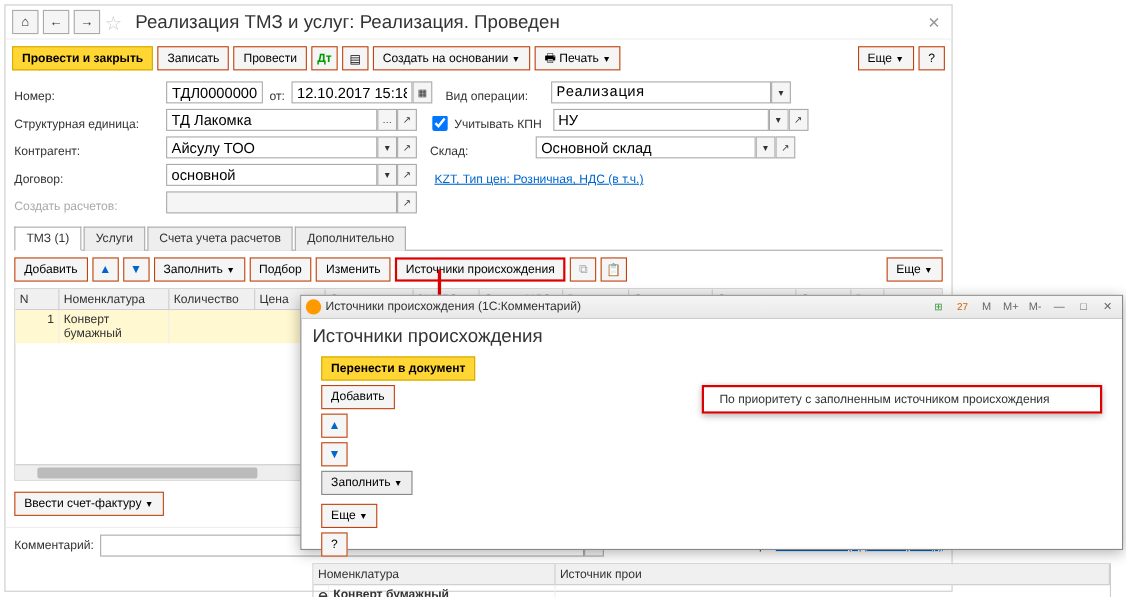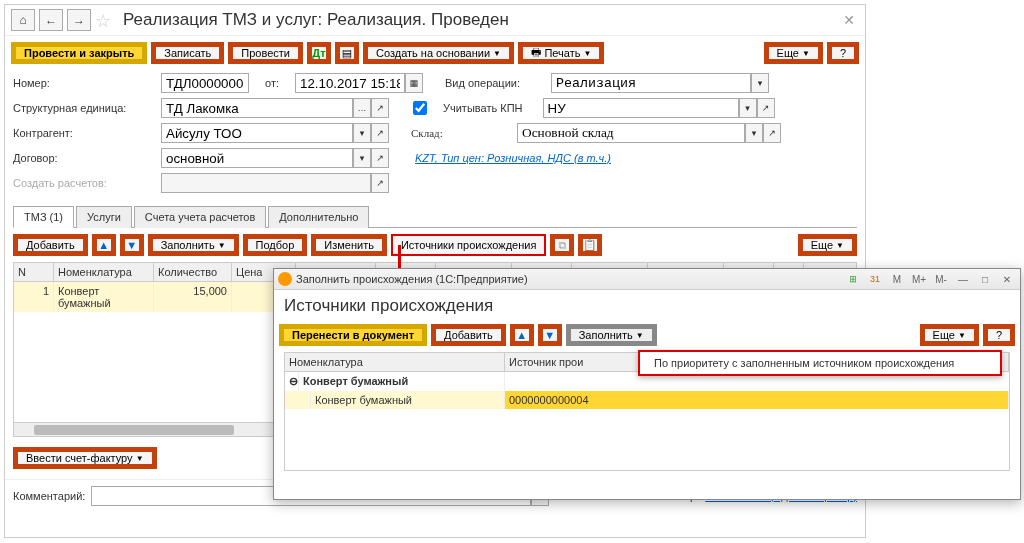--- a/index.html
+++ b/index.html
@@ -4,26 +4,26 @@
 <style>
 * { box-sizing: border-box; margin: 0; padding: 0; }
 body { font-family: Arial, sans-serif; font-size: 11px; color: #333; background: #fff; position: relative; width: 1024px; height: 543px; overflow: hidden; }
 .main-window { position: absolute; left: 4px; top: 4px; width: 862px; height: 534px; border: 1px solid #ccc; background: #fff; }
 .titlebar { display: flex; align-items: center; padding: 4px 6px; gap: 4px; border-bottom: 1px solid #eee; }
 .nav-btn { width: 24px; height: 22px; border: 1px solid #aaa; background: #f5f5f5; display: flex; align-items: center; justify-content: center; font-size: 12px; cursor: pointer; }
 .star { width: 20px; height: 20px; color: #ccc; font-size: 18px; }
 .title { font-size: 17px; font-weight: normal; color: #333; margin-left: 4px; }
 .close-x { margin-left: auto; color: #999; font-size: 14px; cursor: pointer; padding: 0 4px; }
 .toolbar { display: flex; align-items: center; padding: 6px; gap: 4px; }
-.btn { border: 5px solid #c2410c; background: #f5f5f5; padding: 3px 8px; font-size: 11px; cursor: pointer; display: inline-flex; align-items: center; gap: 3px; height: 22px; }
+.btn { border: 1px solid #c2410c; background: #f5f5f5; padding: 3px 8px; font-size: 11px; cursor: pointer; display: inline-flex; align-items: center; gap: 3px; height: 22px; }
 .btn-primary { background: #ffd633; border-color: #d4a800; font-weight: bold; }
 .btn-icon { width: 24px; padding: 0; justify-content: center; }
 .sp { flex: 1; }
 .form-area { padding: 2px 8px; }
-.form-row { display: flex; align-items: center; margin-bottom: 3px; gap: 16px; min-height: 22px; }
+.form-row { display: flex; align-items: flex-end; margin-bottom: 3px; gap: 6px; min-height: 22px; }
 .lbl { width: 132px; color: #333; }
 .lbl-dim { color: #aaa; }
 .inp { border: 1px solid #aaa; padding: 2px 4px; height: 20px; background: #fff; }
 .inp-ro { background: #f5f5f5; }
 .field-btn { width: 18px; height: 20px; border: 1px solid #aaa; background: #f5f5f5; display: inline-flex; align-items: center; justify-content: center; font-size: 9px; cursor: pointer; }
 .link { color: #0066cc; text-decoration: underline; cursor: pointer; }
 .tabs { display: flex; border-bottom: 1px solid #aaa; margin: 6px 8px 0 8px; }
 .tab { padding: 4px 10px; border: 1px solid #aaa; border-bottom: none; background: #eee; margin-right: 2px; cursor: pointer; position: relative; top: 1px; }
 .tab.active { background: #fff; border-bottom: 1px solid #fff; }
 .tab-toolbar { display: flex; align-items: center; padding: 6px 8px; gap: 4px; }
@@ -38,21 +38,21 @@
 .hscroll { height: 14px; background: #eee; border-top: 1px solid #ccc; position: relative; }
 .hscroll-thumb { position: absolute; left: 20px; top: 2px; width: 200px; height: 10px; background: #bbb; border-radius: 2px; }
 .footer-row { padding: 6px 8px; display: flex; align-items: center; gap: 6px; margin-top: 4px; }
 .popup { position: absolute; left: 273px; top: 268px; width: 748px; height: 232px; border: 1px solid #888; background: #fff; box-shadow: 0 3px 12px rgba(0,0,0,0.3); }
 .popup-titlebar { display: flex; align-items: center; background: linear-gradient(#f5f5f5,#e8e8e8); border-bottom: 1px solid #ccc; padding: 2px 4px; font-size: 11px; gap: 4px; }
 .popup-icon { width: 14px; height: 14px; background: #f90; border-radius: 50%; display: inline-block; }
 .popup-titlebar .sp2 { flex: 1; }
 .win-btn { width: 18px; height: 16px; font-size: 10px; display: inline-flex; align-items: center; justify-content: center; cursor: pointer; color: #666; }
 .win-btn.calc { font-size: 9px; }
 .popup-title { font-size: 17px; padding: 6px 10px 4px 10px; }
-.popup-toolbar { display: flex; align-items: flex-end; padding: 4px 5px; gap: 4px; }
+.popup-toolbar { display: flex; align-items: flex-start; padding: 4px 18px; gap: 4px; flex-direction: column; }
 .popup-grid { margin: 2px 10px; border: 1px solid #ccc; }
 .menu { position: absolute; border: 2px solid #d00; background: #fff; box-shadow: 0 2px 6px rgba(0,0,0,0.3); }
 .menu-item { padding: 5px 14px; font-size: 11px; cursor: pointer; white-space: nowrap; }
 .menu-item.hover { background: #ffd633; }
 .arrow-red { position: absolute; left: 398px; top: 245px; width: 3px; height: 52px; background: #d00; }
 .arrow-red::after { content: ''; position: absolute; bottom: -8px; left: -5px; border: 6px solid transparent; border-top: 10px solid #d00; }
 .chk { width: 14px; height: 14px; }
 </style>
 </head>
 <body>
@@ -120,35 +120,35 @@
           <div class="field-btn">↗</div>
         </div>
     </div>
     <div class="form-row">
       <div class="lbl">Контрагент:</div>
       <div style="display:flex;">
           <input class="inp" style="width: 192px;" value="Айсулу ТОО">
           <div class="field-btn">▾</div>
           <div class="field-btn">↗</div>
         </div>
-      <div class="lbl" style="width:90px;margin-left:6px;font-family:Liberation Serif, serif;">Склад:</div>
-      <div style="display:flex;">
-          <input class="inp" style="width: 228px; font-family: Liberation Serif, serif;" value="Основной склад">
+      <div class="lbl" style="width:90px;margin-left:6px;">Склад:</div>
+      <div style="display:flex;">
+          <input class="inp" style="width: 200px;" value="Основной склад">
           <div class="field-btn">▾</div>
           <div class="field-btn">↗</div>
         </div>
     </div>
     <div class="form-row">
       <div class="lbl">Договор:</div>
       <div style="display:flex;">
           <input class="inp" style="width: 192px;" value="основной">
           <div class="field-btn">▾</div>
           <div class="field-btn">↗</div>
         </div>
-      <span class="link" style="margin-left:10px;font-style:italic;">KZT, Тип цен: Розничная, НДС (в т.ч.)</span>
+      <span class="link" style="margin-left:10px;">KZT, Тип цен: Розничная, НДС (в т.ч.)</span>
     </div>
     <div class="form-row">
       <div class="lbl lbl-dim">Создать расчетов:</div>
       <div style="display:flex;">
           <input class="inp inp-ro" style="width: 210px;">
           <div class="field-btn">↗</div>
         </div>
     </div>
   </div>
 
@@ -191,21 +191,20 @@
       <div class="gh" style="width:60px">Всего</div>
       <div class="gh" style="width:76px">Счет учета</div>
       <div class="gh" style="width:76px">Счет учета</div>
       <div class="gh" style="width:50px">Счет</div>
       <div class="gh" style="width:30px">Ви</div>
     </div>
     <div class="grid-body">
       <div class="grid-row sel-row">
         <div class="gc" style="width:40px;text-align:right">1</div>
         <div class="gc" style="width:100px">Конверт бумажный</div>
-        <div class="gc" style="width:78px;text-align:right">15,000</div>
       </div>
     </div>
     <div class="hscroll">
         <div class="hscroll-thumb"></div>
       </div>
   </div>
 
   <div class="footer-row">
     <button class="btn">
         <span>Ввести счет-фактуру</span> 
@@ -222,24 +221,24 @@
     <span>Автор:</span>
     <span class="link">Павлов А.В. (Администратор)</span>
   </div>
 </div>
 
 <div class="arrow-red"></div>
 
 <div class="popup">
   <div class="popup-titlebar">
     <span class="popup-icon"></span>
-    <span>Заполнить происхождения  (1С:Предприятие)</span>
+    <span>Источники происхождения  (1С:Комментарий)</span>
     <div class="sp2"></div>
     <span class="win-btn calc" style="color:#393;">⊞</span>
-    <span class="win-btn calc" style="color:#c60;">31</span>
+    <span class="win-btn calc" style="color:#c60;">27</span>
     <span class="win-btn">M</span>
     <span class="win-btn">M+</span>
     <span class="win-btn">M-</span>
     <span class="win-btn">—</span>
     <span class="win-btn">□</span>
     <span class="win-btn">✕</span>
   </div>
   <div class="popup-title">Источники происхождения</div>
   <div class="popup-toolbar">
     <button class="btn btn-primary">Перенести в документ</button>

